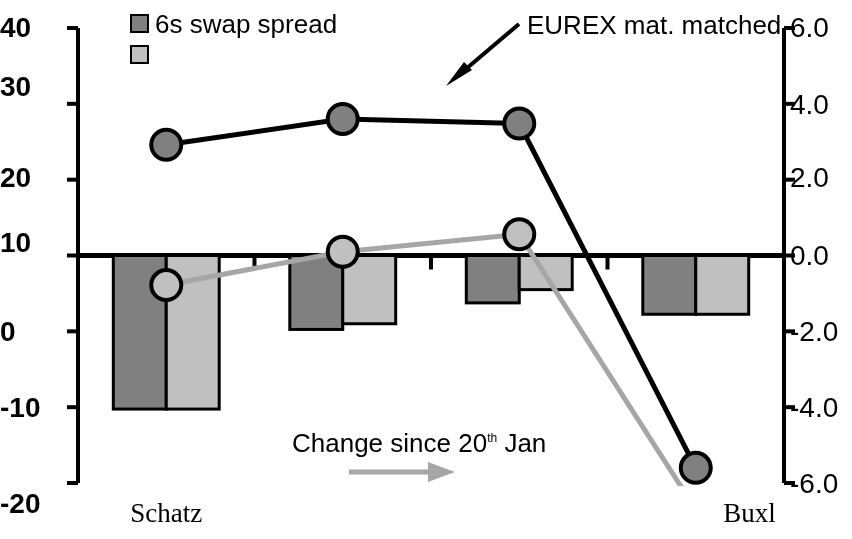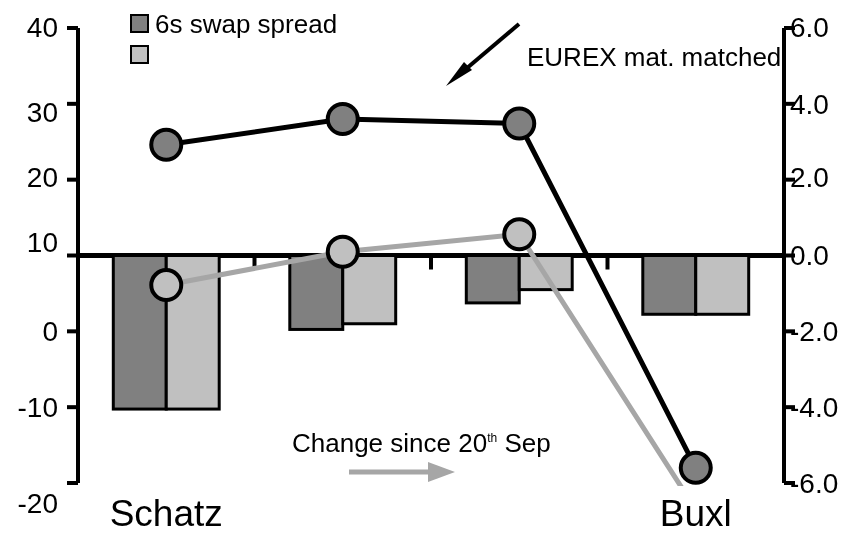--- a/index.html
+++ b/index.html
@@ -20,35 +20,37 @@
     height: 539px;
   }
   .tick-label {
     position: absolute;
     font-size: 28px;
     line-height: 28px;
     color: #000;
     white-space: nowrap;
   }
   .tick-label.left {
-    text-align: right;
+    text-align: left;
     width: 58px;
     left: 0;
+    font-weight: bold;
   }
   .tick-label.right {
     text-align: left;
     left: 790px;
   }
   .cat-label {
     position: absolute;
     top: 500px;
-    font-size: 37px;
+    font-size: 27px;
     line-height: 27px;
     text-align: center;
     white-space: nowrap;
+    font-family: Liberation Serif, serif;
   }
   .legend {
     position: absolute;
     left: 106px;
     top: 8px;
   }
   .legend-row {
     display: flex;
     align-items: center;
     height: 31px;
@@ -68,32 +70,32 @@
     font-size: 26px;
     line-height: 26px;
     white-space: nowrap;
   }
   .annot {
     position: absolute;
     font-size: 26px;
     line-height: 31px;
     white-space: nowrap;
   }
-  #annot-curve { left: 527px; top: 10px; margin-top: 32px; }
+  #annot-curve { left: 527px; top: 10px; }
   #annot-change { left: 292px; top: 428px; }
   #annot-change sup { font-size: 12px; vertical-align: super; line-height: 0; }
   svg { position: absolute; left: 0; top: 0; }
 </style>
 </head>
 <body>
 
 <div id="chart-root">
 
   <div class="tick-label left" style="top:14px">40</div>
-  <div class="tick-label left" style="top:99px">30</div>
+  <div class="tick-label left" style="top:73px">30</div>
   <div class="tick-label left" style="top:164px">20</div>
   <div class="tick-label left" style="top:229px">10</div>
   <div class="tick-label left" style="top:318px">0</div>
   <div class="tick-label left" style="top:394px">-10</div>
   <div class="tick-label left" style="top:490px">-20</div>
 
   <div class="tick-label right" style="top:14px">6.0</div>
   <div class="tick-label right" style="top:91px">4.0</div>
   <div class="tick-label right" style="top:164px">2.0</div>
   <div class="tick-label right" style="top:242px">0.0</div>
@@ -174,19 +176,19 @@
     <div class="legend-row">
       <span class="legend-swatch light"></span>
     </div>
   </div>
 
   <div class="annot" id="annot-curve">
     <div>EUREX mat. matched</div>
   </div>
 
   <div class="annot" id="annot-change">
-    <span>Change since 20</span><sup>th</sup><span> Sep</span>
+    <span>Change since 20</span><sup>th</sup><span> Jan</span>
   </div>
 
   <div class="cat-label" id="cat-0" style="left: 86.25px; width: 160px;">Schatz</div>
-  <div class="cat-label" id="cat-3" style="left: 615.75px; width: 160px;">Buxl</div>
+  <div class="cat-label" id="cat-3" style="left: 615.75px; width: 160px; text-align: right;">Buxl</div>
 
 </div>
 
 </body></html>

